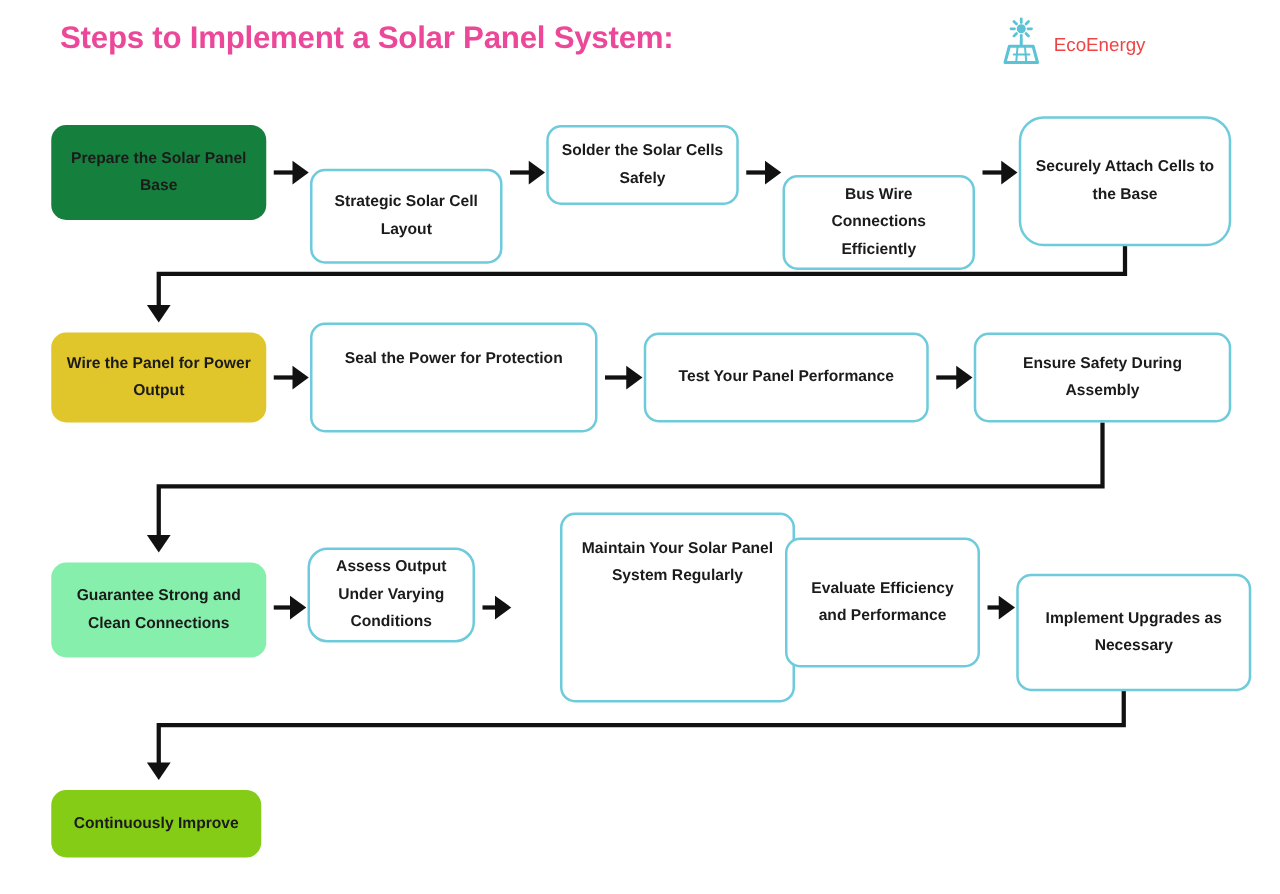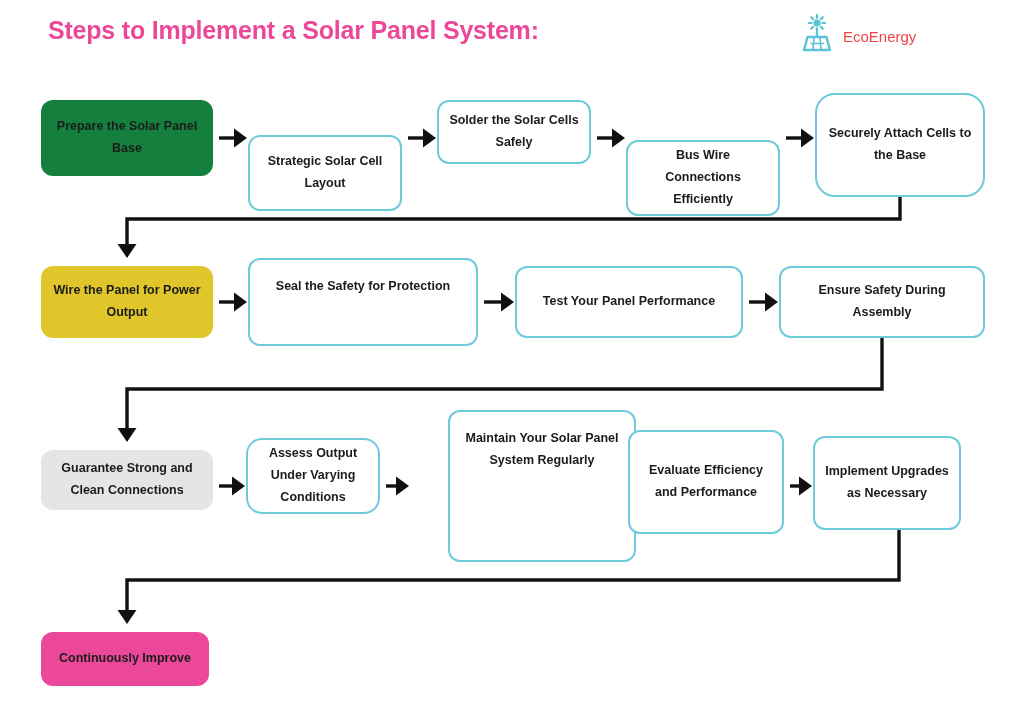--- a/index.html
+++ b/index.html
@@ -189,41 +189,41 @@
       <div class="node outline v-center" style="left: 626px; top: 100px; width: 154px; height: 76px; border-color: rgb(110, 203, 220); margin-top: 40px;">
         <span class="node-label">Bus Wire Connections Efficiently</span>
       </div>
       <div class="node outline v-center" style="left: 815px; top: 93px; width: 170px; height: 104px; border-color: rgb(110, 203, 220); border-radius: 20px;">
         <span class="node-label">Securely Attach Cells to the Base</span>
       </div>
       <div class="node filled v-center" style="left: 41px; top: 266px; width: 172px; height: 72px; background: rgb(224, 198, 43); justify-content: center;">
         <span class="node-label">Wire the Panel for Power Output</span>
       </div>
       <div class="node outline v-top" style="left: 248px; top: 258px; width: 230px; height: 88px; border-color: rgb(110, 203, 220);">
-        <span class="node-label">Seal the Safety for Protection</span>
+        <span class="node-label">Seal the Power for Protection</span>
       </div>
       <div class="node outline v-center" style="left: 515px; top: 266px; width: 228px; height: 72px; border-color: rgb(110, 203, 220);">
         <span class="node-label">Test Your Panel Performance</span>
       </div>
       <div class="node outline v-center" style="left: 779px; top: 266px; width: 206px; height: 72px; border-color: rgb(110, 203, 220);">
         <span class="node-label">Ensure Safety During Assembly</span>
       </div>
-      <div class="node filled v-center" style="left: 41px; top: 450px; width: 172px; height: 60px; background: #e5e5e5;">
+      <div class="node filled v-center" style="left: 41px; top: 450px; width: 172px; height: 76px; background: #86efac;">
         <span class="node-label">Guarantee Strong and Clean Connections</span>
       </div>
       <div class="node outline v-center" style="left: 246px; top: 438px; width: 134px; height: 76px; border-color: rgb(110, 203, 220); border-radius: 16px;">
         <span class="node-label">Assess Output Under Varying Conditions</span>
       </div>
       <div class="node outline v-top" style="left: 410px; top: 410px; width: 188px; height: 152px; border-color: rgb(110, 203, 220); margin-left: 38px;">
         <span class="node-label">Maintain Your Solar Panel System Regularly</span>
       </div>
       <div class="node outline v-center" style="left: 628px; top: 430px; width: 156px; height: 104px; border-color: rgb(110, 203, 220);">
         <span class="node-label">Evaluate Efficiency and Performance</span>
       </div>
-      <div class="node outline v-center" style="left: 813px; top: 436px; width: 148px; height: 94px; border-color: rgb(110, 203, 220); text-align: center;">
+      <div class="node outline v-center" style="left: 813px; top: 459px; width: 188px; height: 94px; border-color: rgb(110, 203, 220); text-align: center;">
         <span class="node-label">Implement Upgrades as Necessary</span>
       </div>
-      <div class="node filled v-center" style="left: 41px; top: 632px; width: 168px; height: 54px; background: #ec4899;">
+      <div class="node filled v-center" style="left: 41px; top: 632px; width: 168px; height: 54px; background: #84cc16;">
         <span class="node-label">Continuously Improve</span>
       </div>
     </div>
 
 </div>
 
 </body></html>

